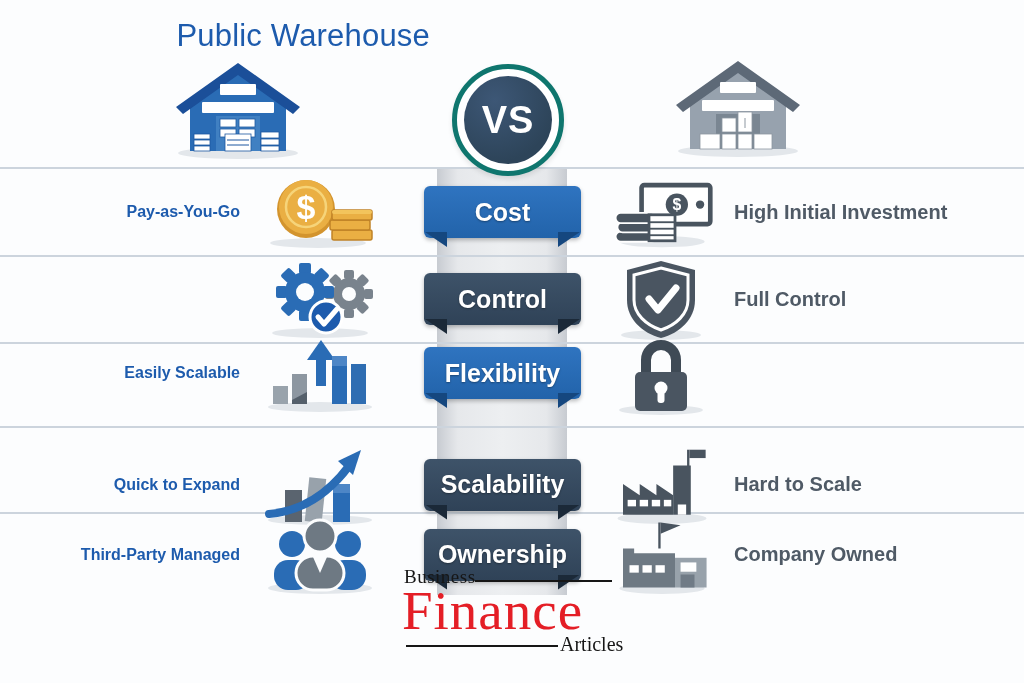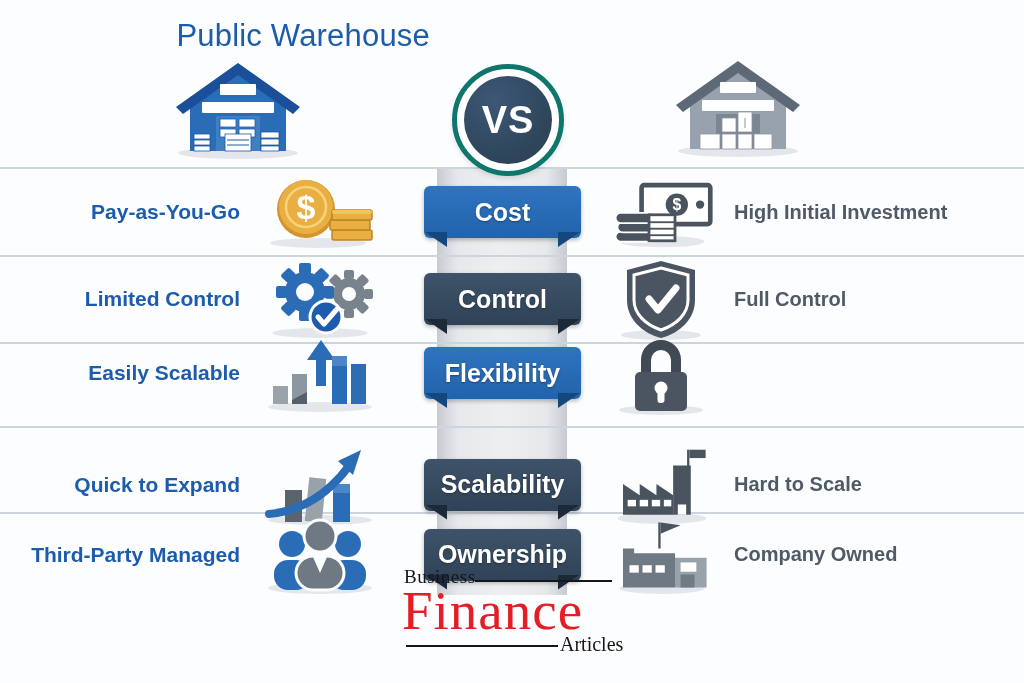--- a/index.html
+++ b/index.html
@@ -17,21 +17,21 @@
   .divider{position:absolute;left:0;width:1024px;height:2px;background:#ccd4dd;z-index:1;}
   
   .vs-wrap{position:absolute;left:452px;top:64px;width:102px;height:102px;background:#fff;
     border:5px solid #0f766e;border-radius:50%;z-index:6;display:flex;align-items:center;justify-content:center;
     box-shadow:0 3px 5px rgba(0,0,0,.10);}
   .vs-inner{width:88px;height:88px;border-radius:50%;color:#fff;font-size:38px;font-weight:bold;letter-spacing:1px;
     background:radial-gradient(circle at 35% 28%,#3d5776,#2d4459 72%);display:flex;align-items:center;justify-content:center;}
   
   .row{position:absolute;left:0;width:1024px;z-index:2;}
   .left-cell{position:absolute;left:10px;top:0;bottom:0;width:372px;display:flex;align-items:center;justify-content:flex-end;gap:18px;}
-  .left-label{font-size:21px;font-weight:bold;color:#1d5bad;white-space:nowrap;}
+  .left-label{font-size:16px;font-weight:bold;color:#1d5bad;white-space:nowrap;}
   .icon-box-l{width:124px;flex:0 0 auto;display:flex;justify-content:center;}
   .right-cell{position:absolute;left:610px;top:0;bottom:0;display:flex;align-items:center;gap:20px;}
   .icon-box-r{width:104px;flex:0 0 auto;display:flex;justify-content:center;}
   .right-label{font-size:20px;font-weight:bold;color:#4f5a66;white-space:nowrap;}
   
   .banner{position:absolute;left:424px;top:50%;transform:translateY(-50%);width:157px;height:52px;z-index:3;
     border-radius:6px;display:flex;align-items:center;justify-content:center;color:#fff;font-size:25px;font-weight:bold;
     text-shadow:0 1px 2px rgba(0,0,0,.35);box-shadow:0 2px 4px rgba(0,0,0,.28);}
   .banner::before,.banner::after{content:"";position:absolute;bottom:-9px;width:22px;height:15px;z-index:-1;}
   .banner::before{left:1px;clip-path:polygon(0 0,100% 0,100% 100%);}
@@ -151,21 +151,20 @@
           <line x1="42" y1="57" x2="70" y2="57" stroke="#49545f" stroke-width="2"></line>
           <line x1="42" y1="64" x2="70" y2="64" stroke="#49545f" stroke-width="2"></line>
         </svg>
       </span>
       <span class="right-label">High Initial Investment</span>
     </div>
   </div>
 
   <div class="row" style="top:256px;height:86px">
     <div class="left-cell">
-      <span class="left-label">Limited Control</span>
       <span class="icon-box-l">
         <svg width="110" height="82" viewBox="0 0 110 82">
           <ellipse cx="55" cy="75" rx="48" ry="5" fill="#e3e7eb"></ellipse>
           <g transform="translate(84,36)" fill="#79838d">
             <rect x="-5" y="-24" width="10" height="9" rx="2"></rect>
             <rect x="-5" y="-24" width="10" height="9" rx="2" transform="rotate(45)"></rect>
             <rect x="-5" y="-24" width="10" height="9" rx="2" transform="rotate(90)"></rect>
             <rect x="-5" y="-24" width="10" height="9" rx="2" transform="rotate(135)"></rect>
             <rect x="-5" y="-24" width="10" height="9" rx="2" transform="rotate(180)"></rect>
             <rect x="-5" y="-24" width="10" height="9" rx="2" transform="rotate(225)"></rect>

